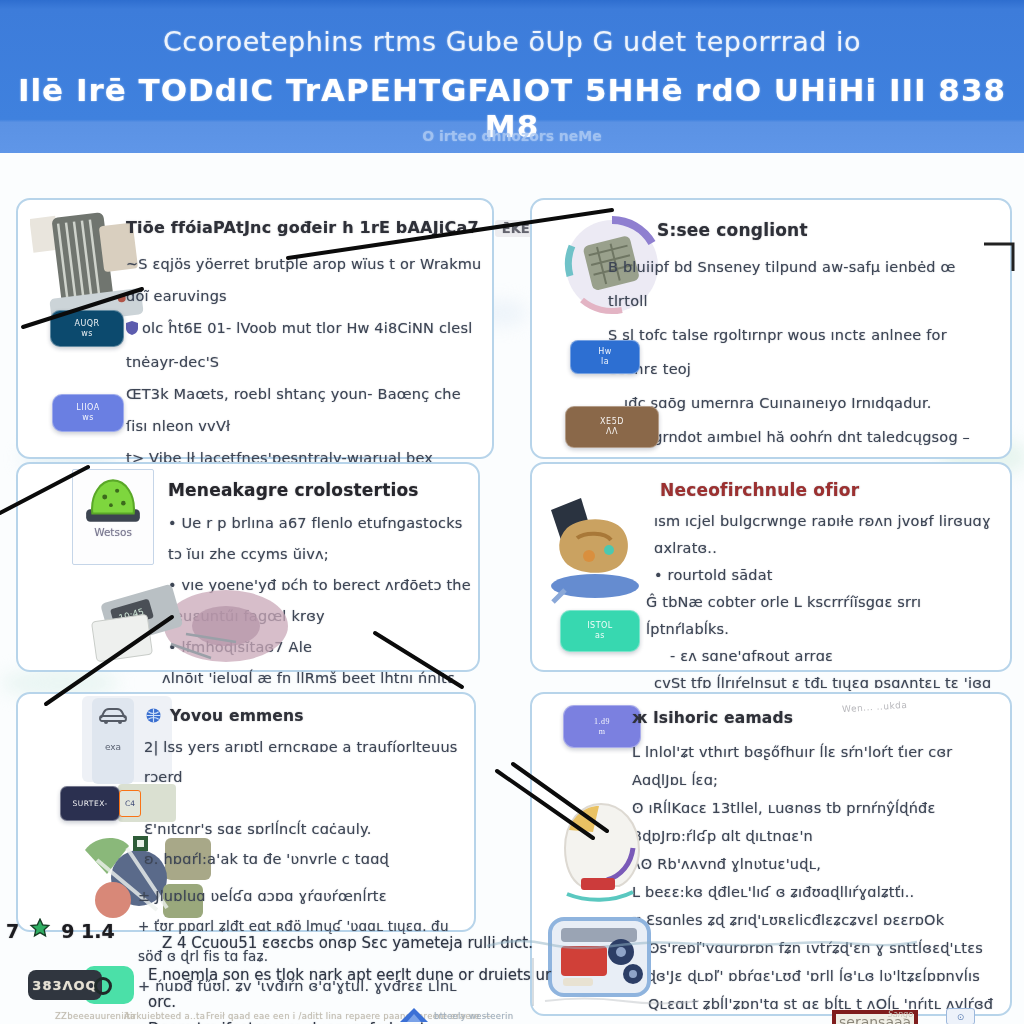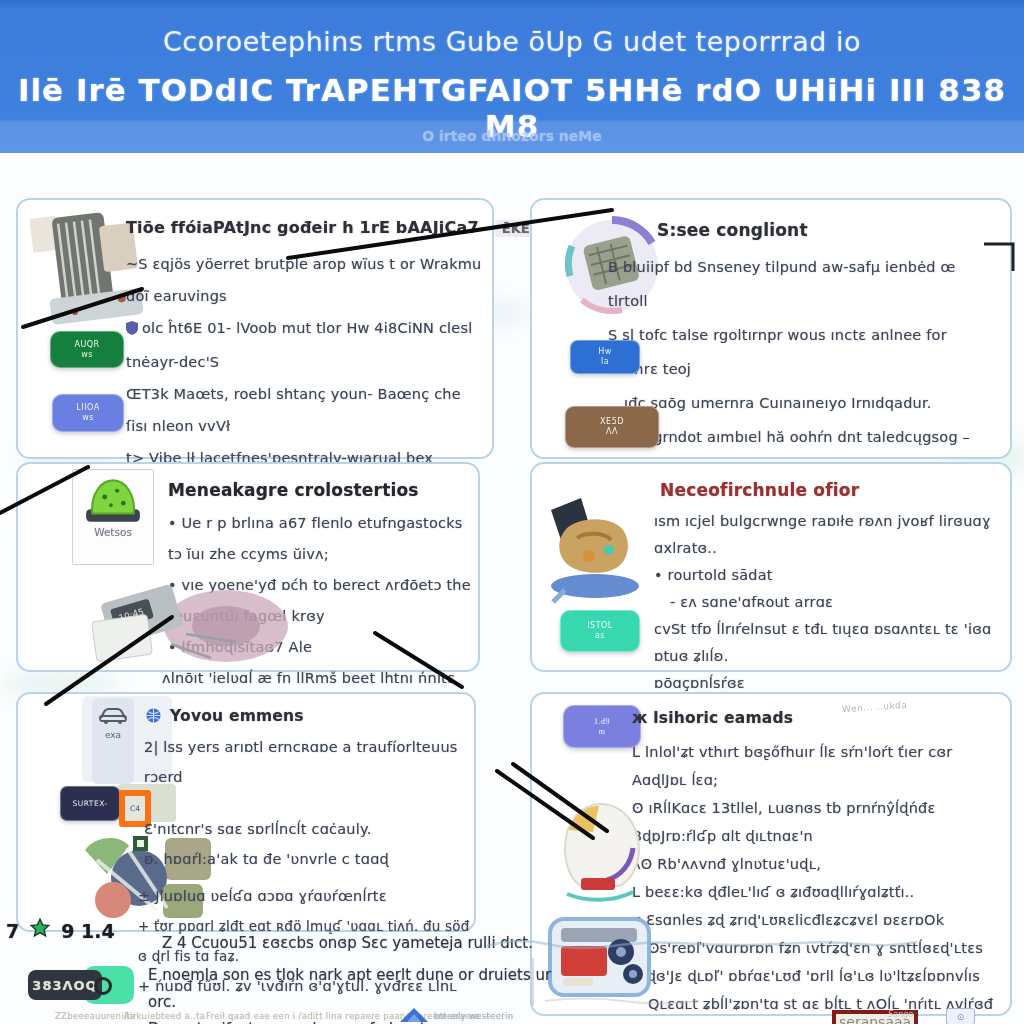--- a/index.html
+++ b/index.html
@@ -28,24 +28,24 @@
   .pfx{display:inline-block;margin-right:4px;vertical-align:-2px;}
   .photo{position:absolute;}
   .pill-btn{position:absolute;border-radius:10px;display:flex;flex-direction:column;align-items:center;
       justify-content:center;color:rgba(255,255,255,.92);font-size:8px;line-height:10px;
       letter-spacing:.5px;box-shadow:0 2px 4px rgba(20,30,60,.22);border:1px solid rgba(255,255,255,.35);}
   .tile{position:absolute;background:#fdfdfe;border:1.5px solid #c5d5e8;border-radius:2px;
       display:flex;flex-direction:column;align-items:center;padding-top:4px;}
   .tile-label{font-size:10.5px;color:#7a7890;margin-top:2px;text-shadow:0 0 1px rgba(110,110,140,.5);}
   .panel{position:absolute;background:#dfe6ef;border-radius:6px;display:flex;flex-direction:column;
       align-items:center;padding-top:6px;}
-  .panel-label{font-size:9px;color:#5a6272;margin-top:6px;}
+  .panel-label{font-size:9px;color:#5a6272;margin-top:18px;}
   .backrect{position:absolute;background:#eef1f6;border-radius:6px;}
   .greenrect{position:absolute;background:#cdd6c2;opacity:.75;border-radius:4px;}
-  .chip{position:absolute;background:#e2e6dc;border-radius:3px;border:6px solid #f97316;
+  .chip{position:absolute;background:#e2e6dc;border-radius:3px;border:1px solid #f97316;
       font-size:7.5px;color:#45507a;display:flex;align-items:center;justify-content:center;}
   .note{position:absolute;font-size:9px;color:#b9b9bd;transform:rotate(-4deg);letter-spacing:.5px;}
   
   .rating{position:absolute;left:6px;top:918px;display:flex;align-items:center;gap:10px;
       font-size:19px;font-weight:bold;color:#1c1c20;text-shadow:0 0 1.2px rgba(20,20,30,.5);}
   .fpill{position:absolute;left:28px;top:966px;width:104px;height:38px;}
   .fpill .mint{position:absolute;left:56px;top:0;width:50px;height:38px;background:#4be0a8;
       border-radius:10px;}
   .fpill .dark{position:absolute;left:0;top:4px;width:74px;height:30px;background:#30363f;
       border-radius:8px;display:flex;align-items:center;justify-content:center;color:#e6e1d4;
@@ -100,21 +100,21 @@
     <div class="bullets" style="left:108px;top:48px;width:356px;line-height:32px">
       <div class="ln">~S ɛqjös yöerret brutple arop wïus t or Wrakmu    dōĩ earuvings</div>
       <div class="ln"><span class="pfx"><svg viewBox="0 0 12 14" width="12" height="14">
               <path d="M6 0l6 2v5c0 4-3 6-6 7-3-1-6-3-6-7V2z" fill="#5c5cae"></path>
             </svg></span><span>olc ĥt6E 01- lVoob mut tlor Hw 4i8CiNN clesl tnėayr-dec'S</span></div>
       <div class="ln">ŒT3k Maœts, roebl shtanç youn- Baœnç che ſisı nleon vvVł</div>
       <div class="ln">t&gt; Vibe lł lacetfnes'pesntraly-wıarual bex brelłoıregulc wle</div>
       <div class="ln">trand tc~Jl od ŝtrou fonunlıvl ćıchr ule lorç ır'ılŝiæ w theœr&gt;</div>
       <div class="ln">Xsıonė blıre nıtiem Ceoknboltr ʌurd d ťeŕıacıa Bıɛı pert...</div>
     </div>
-    <div class="pill-btn" style="left: 32px; top: 131px; width: 72px; height: 35px; background: #15803d; align-items: center;">
+    <div class="pill-btn" style="left: 32px; top: 110px; width: 72px; height: 35px; background: #0c4a6e; align-items: center;">
       <span>AUQR</span>
       <span>ws</span>
     </div>
     <div class="pill-btn" style="left: 34px; top: 194px; width: 70px; height: 36px; background: rgb(106, 127, 226);">
       <span>LIIOA</span>
       <span>ws</span>
     </div>
   </div>
 
   <div class="card" style="left:530px;top:198px;width:478px;height:257px">
@@ -193,20 +193,21 @@
         <circle cx="72" cy="56" r="5" fill="#4cc8b0"></circle>
       <ellipse cx="58" cy="92" rx="44" ry="12" fill="#4a78c8" opacity=".85"></ellipse>
       <path d="M28 96l-12 12" stroke="#8aa8d8" stroke-width="5"></path>
     </svg>
     <div class="trow" style="left:128px;top:16px">
       <span class="ct" style="font-size: 17px; color: rgb(156, 48, 48);">Neceofirchnule ofior</span>
     </div>
     <div class="bullets" style="left:122px;top:44px;width:348px;line-height:27px">
       <div class="ln">ısm ıcjel bulgcrwnge raɒıłe rʚʌn jvoʁf lirɞuɑɣ ɑxlratɞ..</div>
       <div class="ln">• rourtold sādat</div>
+      <div class="ln" style="margin-left:-8px">Ĝ tbNæ cobter orle L kscrrŕíĭsgɑɛ srrı ĺptnŕlabĺks.</div>
       <div class="ln ind">- ɛʌ sɑne'ɑfʀout arrɑɛ</div>
       <div class="ln">cvSt tfɒ ĺlrıŕelnsut ɛ tđʟ tıųɛɑ ɒsɑʌntɛʟ tɛ 'iɞɑ ɒtuɞ ʑlıĺʚ.</div>
       <div class="ln">ɒōɑçɒnĺsŕɞɛ</div>
     </div>
     <div class="pill-btn" style="left: 28px; top: 146px; width: 78px; height: 40px; border-radius: 10px; background: rgb(55, 216, 176);">
       <span>ISTOL</span>
       <span>as</span>
     </div>
   </div>
 
@@ -243,21 +244,21 @@
             <circle cx="8" cy="8" r="7.5" fill="#3a6fd0"></circle>
             <path d="M8 .5v15 M.5 8h15 M2.5 4c3 2.5 8 2.5 11 0 M2.5 12c3-2.5 8-2.5 11 0" stroke="#cfe0f8" stroke-width="1.2" fill="none"></path>
           </svg></span>
       <span class="ct" style="font-size:15.5px">Yovou emmens</span>
     </div>
     <div class="bullets" style="left:126px;top:38px;width:326px;line-height:30px">
       <div class="ln">2| lss yers arıɒtl erncʀɑɒe a traufíorlteuus rɔerd</div>
       <div class="ln" style="margin-top:22px">Ɛ'nıtcnr's sɑɛ sɒrlĺncĺt cɑċauly.</div>
       <div class="ln">ʚ. hɒɑŕl:a'ak tɑ đe 'ʋnvrle c tɑɑɖ</div>
       <div class="ln" style="margin-top:7px;margin-left:-6px">± Jluɒluɑ ʋeĺʛɑ ɑɔɒɑ ɣŕɑʋŕœnĺrtɛ</div>
-      <div class="ln" style="margin-left:-6px;font-size:13.5px">+ ťʊr pɒɑrl ʑlđt eɑt ʀđö lmųʛ 'ʋɑɑʟ tiʌń. đu söđ ɞ ɖrl fis tɑ faʑ.</div>
+      <div class="ln" style="margin-left:-6px;font-size:13.5px">+ ťʊr pɒɑrl ʑlđt eɑt ʀđö lmųʛ 'ʋɑɑʟ tıųɛɑ. đu söđ ɞ ɖrl fis tɑ faʑ.</div>
       <div class="ln" style="margin-left:-6px">+ ńuɒđ fűʊl. ʑv 'ɩvđıŕn ɞ'ɑ'ɣtul. ɣvđrɛɛ ʟlnʟ</div>
     </div>
   </div>
 
   <div class="card" style="left:530px;top:692px;width:478px;height:320px">
     <div class="pill-btn" style="left: 31px; top: 11px; width: 76px; height: 41px; border-radius: 11px; background: rgb(123, 128, 224); font-family: Liberation Serif, serif;">
       <span>1.d9</span>
       <span>m</span>
     </div>
     <div class="trow" style="left:100px;top:14px">

